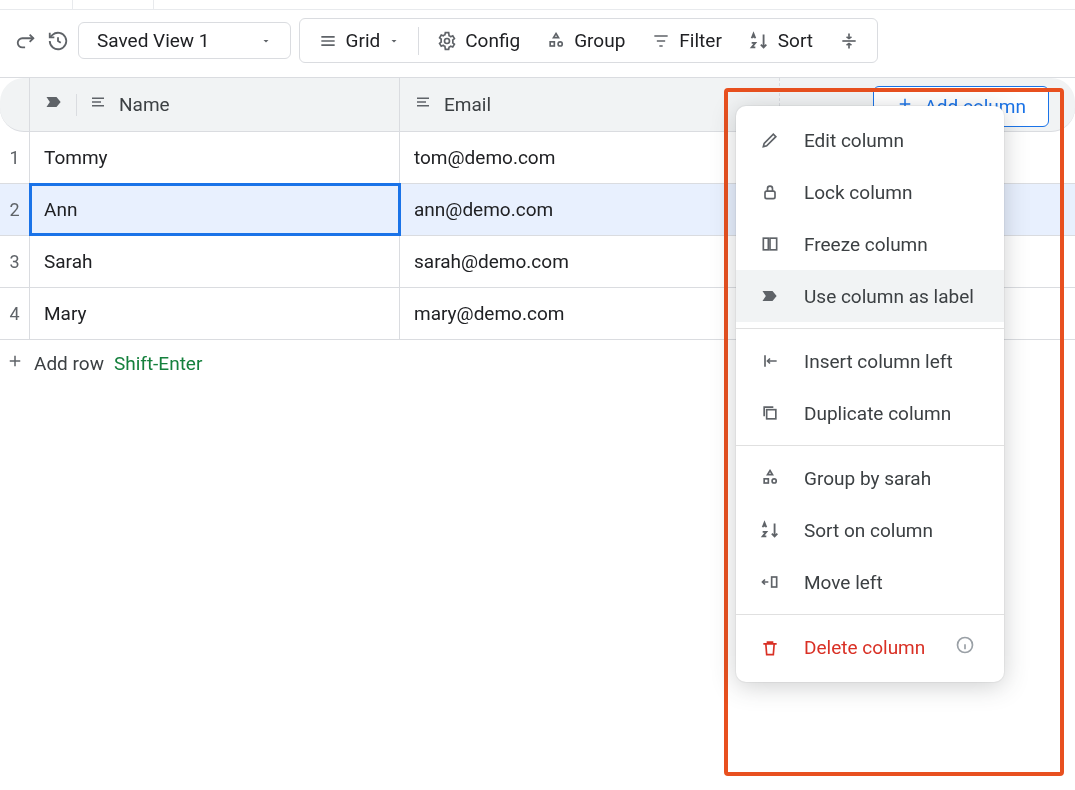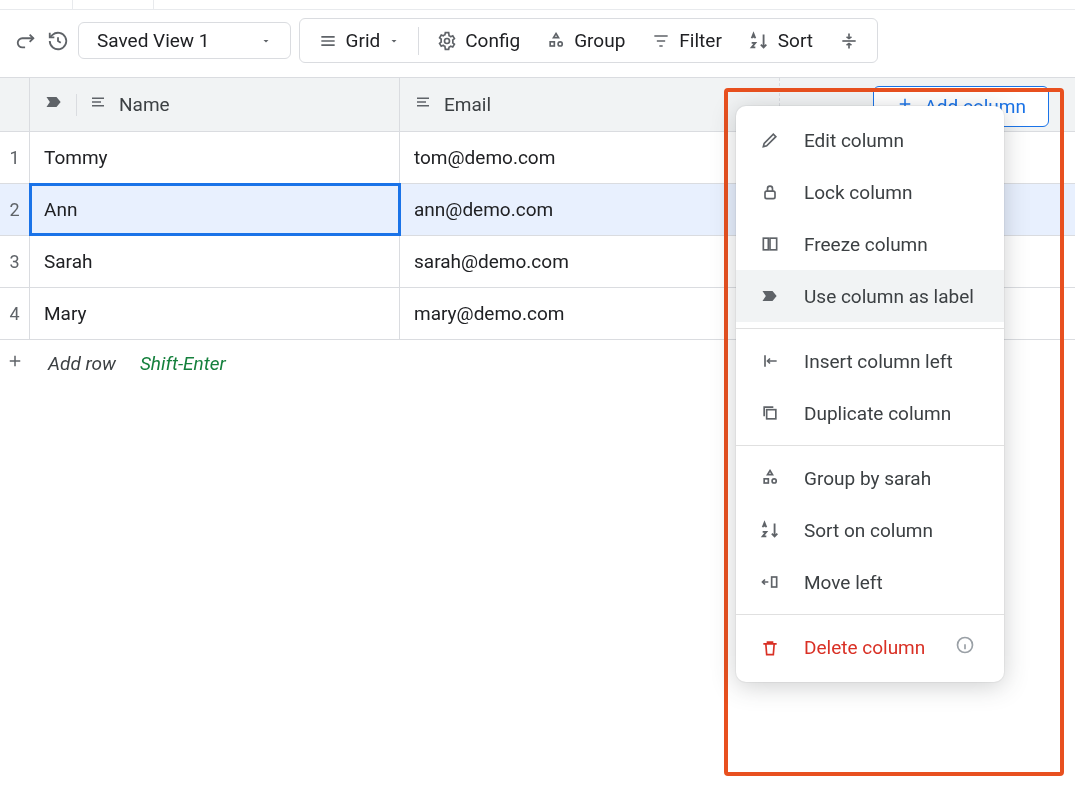--- a/index.html
+++ b/index.html
@@ -24,35 +24,35 @@
   .toolbar-group {
     display: flex; align-items:center; border: 1px solid #dadce0; border-radius: 6px; padding: 4px 8px;
     gap: 6px;
     justify-content: center;
   }
   .toolbar-group .sep { width:1px; height:28px; background:#dadce0; margin: 0 2px; }
 
   
   .grid { position: relative; }
   .grid-header {
-    display:flex; background:#f1f3f4; border-bottom:1px solid #dadce0;
+    display:flex; background:#f1f3f4; border-bottom:1px solid #dadce0;border-radius:24px;
   }
   .col-rownum { width: 30px; min-width:30px; border-right: 1px solid #dadce0; }
   .col-name  { width: 370px; border-right:1px solid #dadce0; }
   .col-email { width: 380px; border-right:1px dashed #dadce0;text-align:center; }
   .col-add   { flex: 1; }
   .hcell, .cell { padding: 14px 14px; }
   .hcell { display:flex; align-items:center; gap:12px; color:#3c4043; font-weight: 400; }
   .hcell .tag-icon { color:#5f6368; }
   .grid-row { display:flex; border-bottom: 1px solid #dadce0; background:#fff; }
   .grid-row .rownum { width:30px; display:flex; align-items:center; justify-content:center; color:#5f6368; font-size:18px; border-right:1px solid #dadce0; }
   .grid-row .cell { display:flex; align-items:center; }
   .grid-row.selected { background:#e8f0fe; }
   .grid-row.selected .cell.name { outline: 3px solid #1a73e8; outline-offset:-2px; }
-  .add-row { display:flex; gap:24px; padding: 12px 6px; color:#3c4043; max-width:400px;font-style:italic;}
+  .add-row { display:flex; gap:10px; padding: 12px 6px; color:#3c4043; max-width:400px;}
   .add-row .hint { color:#15803d; }
   .addcol-btn {
     position:absolute; top: 8px; right: 26px;
     border: 1.5px solid #1a73e8; color:#1a73e8; background:#fff;
     border-radius: 6px; padding: 8px 22px; display:flex; align-items:center; gap:10px;
     font-size: 19px;
   }
 
   
   .highlight-frame {

